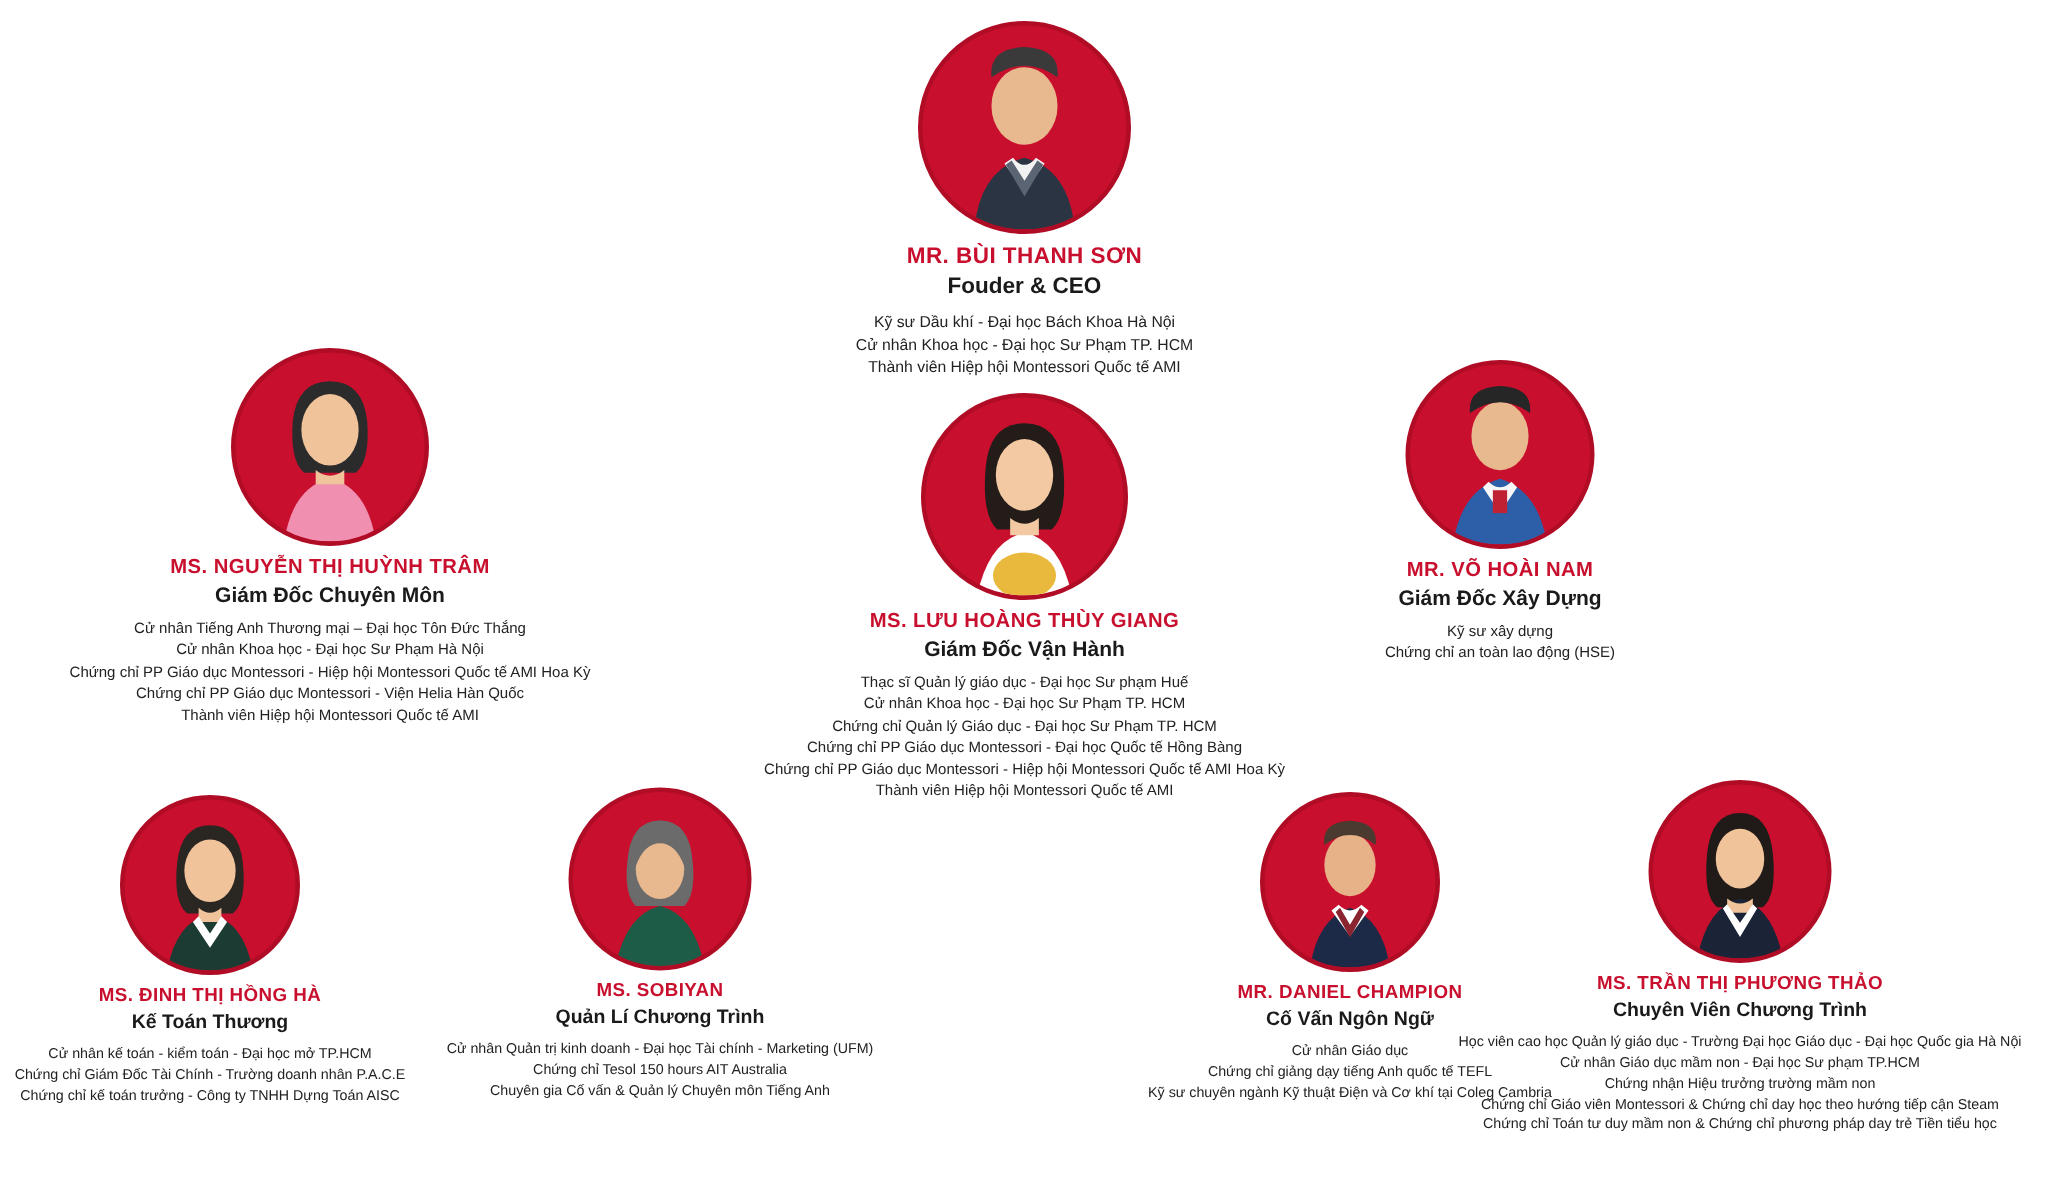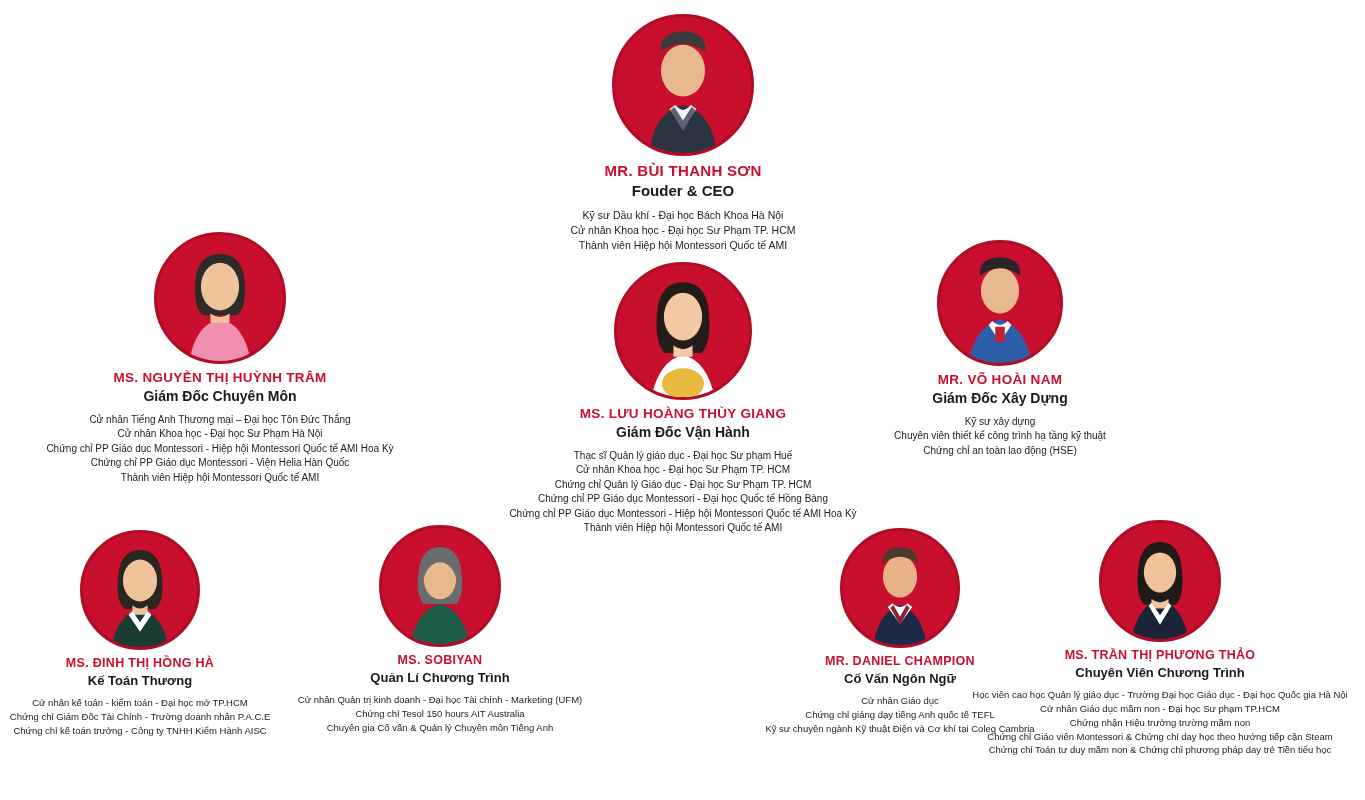--- a/index.html
+++ b/index.html
@@ -144,42 +144,41 @@
         <path d="M42 34 q21 -15 42 0 q2 -18 -21 -19 q-23 1 -21 19z" fill="#262626"></path>
         <path d="M30 126 q6 -38 33 -46 q27 8 33 46 z" fill="#2d5fa8"></path>
         <path d="M55 82 q8 8 16 0 l4 4 -12 18 -12 -18z" fill="#f7f7f7"></path>
         <rect x="58" y="88" width="10" height="16" fill="#c02233"></rect>
       </svg>
     </div>
     <div class="p-name">MR. VÕ HOÀI NAM</div>
     <div class="p-role">Giám Đốc Xây Dựng</div>
     <div class="p-creds">
       <div>Kỹ sư xây dựng</div>
-      <div>Chuyên viên thiết kế công trình hạ tầng kỹ thuật</div>
       <div>Chứng chỉ an toàn lao động (HSE)</div>
     </div>
   </div>
 
   <div class="person sz-sm" style="left:0px; top:530px; width:280px;">
     <div class="photo-frame" style="width:120px; height:120px;">
       <svg class="silhouette" viewBox="0 0 120 120">
         <circle cx="60" cy="60" r="60" fill="#c8102e"></circle>
         <path d="M37 44 q3 -26 23 -26 q20 0 23 26 q3 28 -7 36 l-32 0 q-10 -8 -7 -36z" fill="#2a2622"></path>
         <ellipse cx="60" cy="50" rx="18" ry="22" fill="#f0c39b"></ellipse>
         <path d="M30 120 q6 -34 30 -40 q24 6 30 40 z" fill="#1c3b33"></path>
         <path d="M52 76 q8 7 16 0 l0 10 -16 0z" fill="#f0c39b"></path>
         <path d="M52 82 l8 12 8 -12 4 4 -12 18 -12 -18z" fill="#ffffff"></path>
       </svg>
     </div>
     <div class="p-name">MS. ĐINH THỊ HỒNG HÀ</div>
     <div class="p-role">Kế Toán Thương</div>
     <div class="p-creds">
       <div>Cử nhân kế toán - kiểm toán - Đại học mở TP.HCM</div>
       <div>Chứng chỉ Giám Đốc Tài Chính - Trường doanh nhân P.A.C.E</div>
-      <div>Chứng chỉ kế toán trưởng  - Công ty TNHH Kiểm Hành AISC</div>
+      <div>Chứng chỉ kế toán trưởng  - Công ty TNHH Dựng Toán AISC</div>
     </div>
   </div>
 
   <div class="person sz-sm" style="left:290px; top:525px; width:300px;">
     <div class="photo-frame" style="width:122px; height:122px;">
       <svg class="silhouette" viewBox="0 0 122 122">
         <circle cx="61" cy="61" r="61" fill="#c8102e"></circle>
         <path d="M38 50 q2 -30 23 -30 q21 0 23 30 q2 22 -6 30 l-34 0 q-8 -8 -6 -30z" fill="#6b6b6b"></path>
         <ellipse cx="61" cy="54" rx="17" ry="21" fill="#e8b98f"></ellipse>
         <path d="M30 122 q7 -36 31 -42 q24 6 31 42 z" fill="#1d5c46"></path>

